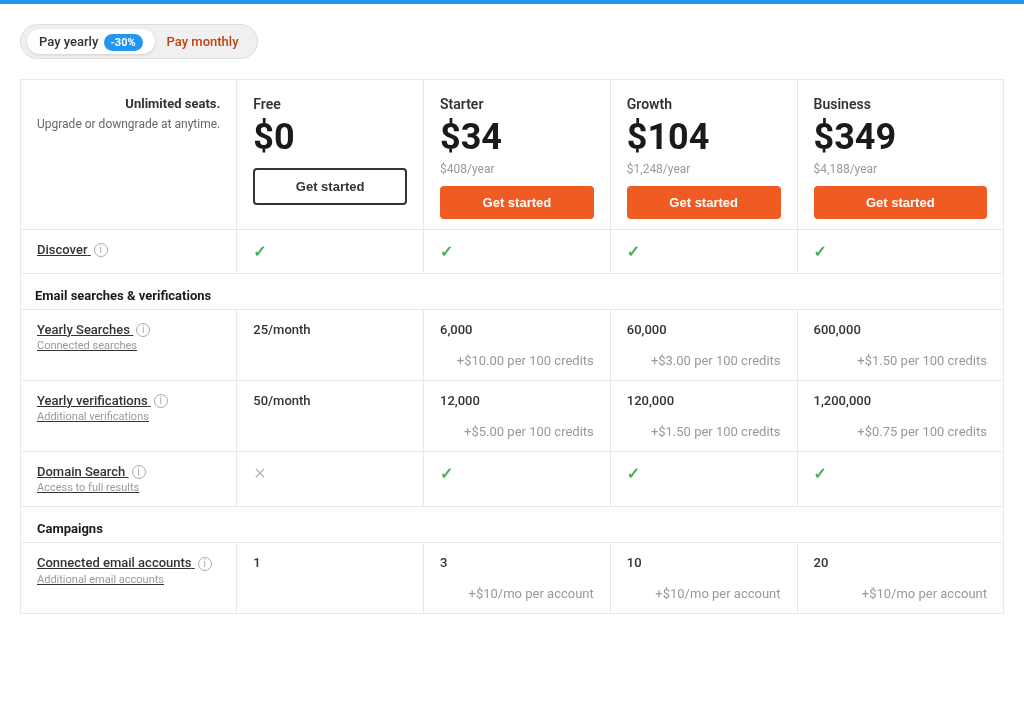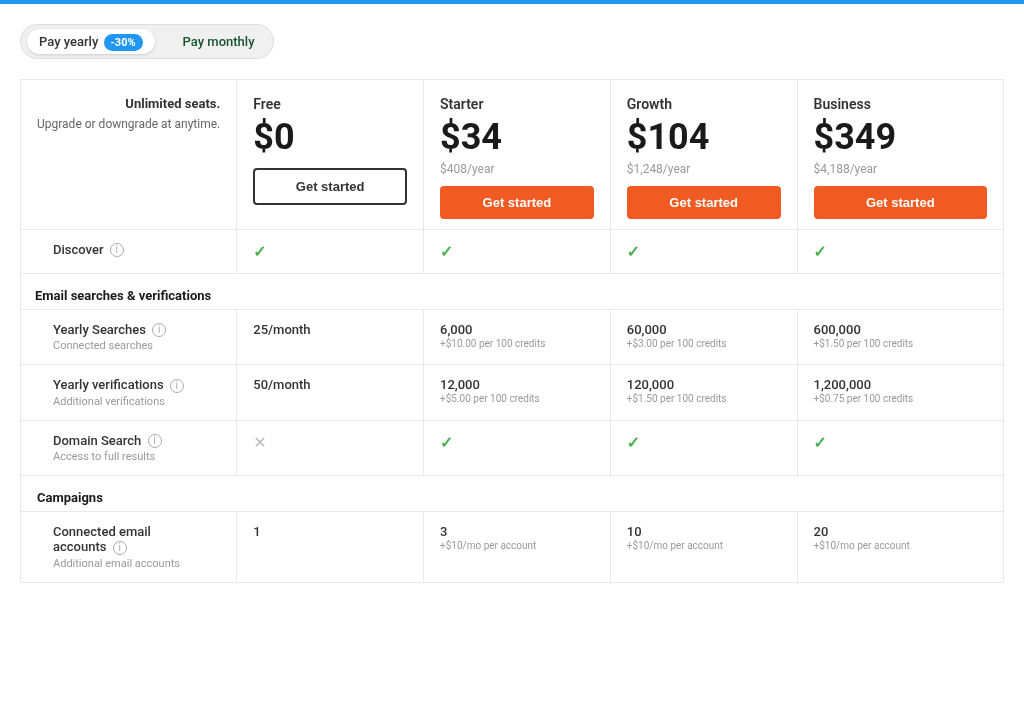--- a/index.html
+++ b/index.html
@@ -28,30 +28,30 @@
       margin-bottom: 20px;
     }
 
     .toggle-pill {
       display: flex;
       align-items: center;
       background: #f0f0f0;
       border-radius: 30px;
       padding: 4px 6px;
       border: 1px solid #ddd;
-      gap: 16px;
+      gap: 0;
     }
 
     .toggle-option {
       padding: 5px 12px;
       border-radius: 20px;
       cursor: pointer;
       font-size: 13px;
       font-weight: 500;
-      color: #14532d;
+      color: #c2410c;
     }
 
     .toggle-option.active {
       background: #fff;
       color: #333;
       box-shadow: 0 1px 3px rgba(0,0,0,0.15);
     }
 
     .discount-badge {
       background: #2196f3;
@@ -129,22 +129,23 @@
     }
 
     .btn-orange {
       background: #f05a23;
       color: #fff;
       border: none;
     }
 
     
     .feature-label-cell {
-      padding: 12px 32px;
-      background: #fff;
+      padding: 12px 16px;
+      background: #fff;
+      text-decoration: underline;
     }
 
     .section-title {
       font-weight: 700;
       font-size: 13px;
       color: #1a1a1a;
     }
 
     .feature-name {
       font-size: 13px;
@@ -180,23 +181,24 @@
       vertical-align: top;
     }
 
     .value-main {
       font-size: 13px;
       color: #333;
       font-weight: 500;
     }
 
     .value-sub {
-      font-size: 10px;
+      font-size: 13px;
       color: #999;
-      margin-top: 1px;
+      margin-top: 16px;
+      text-align: right;
     }
 
     .check-icon {
       color: #4caf50;
       font-size: 16px;
       font-weight: 700;
     }
 
     .cross-icon {
       color: #bbb;

